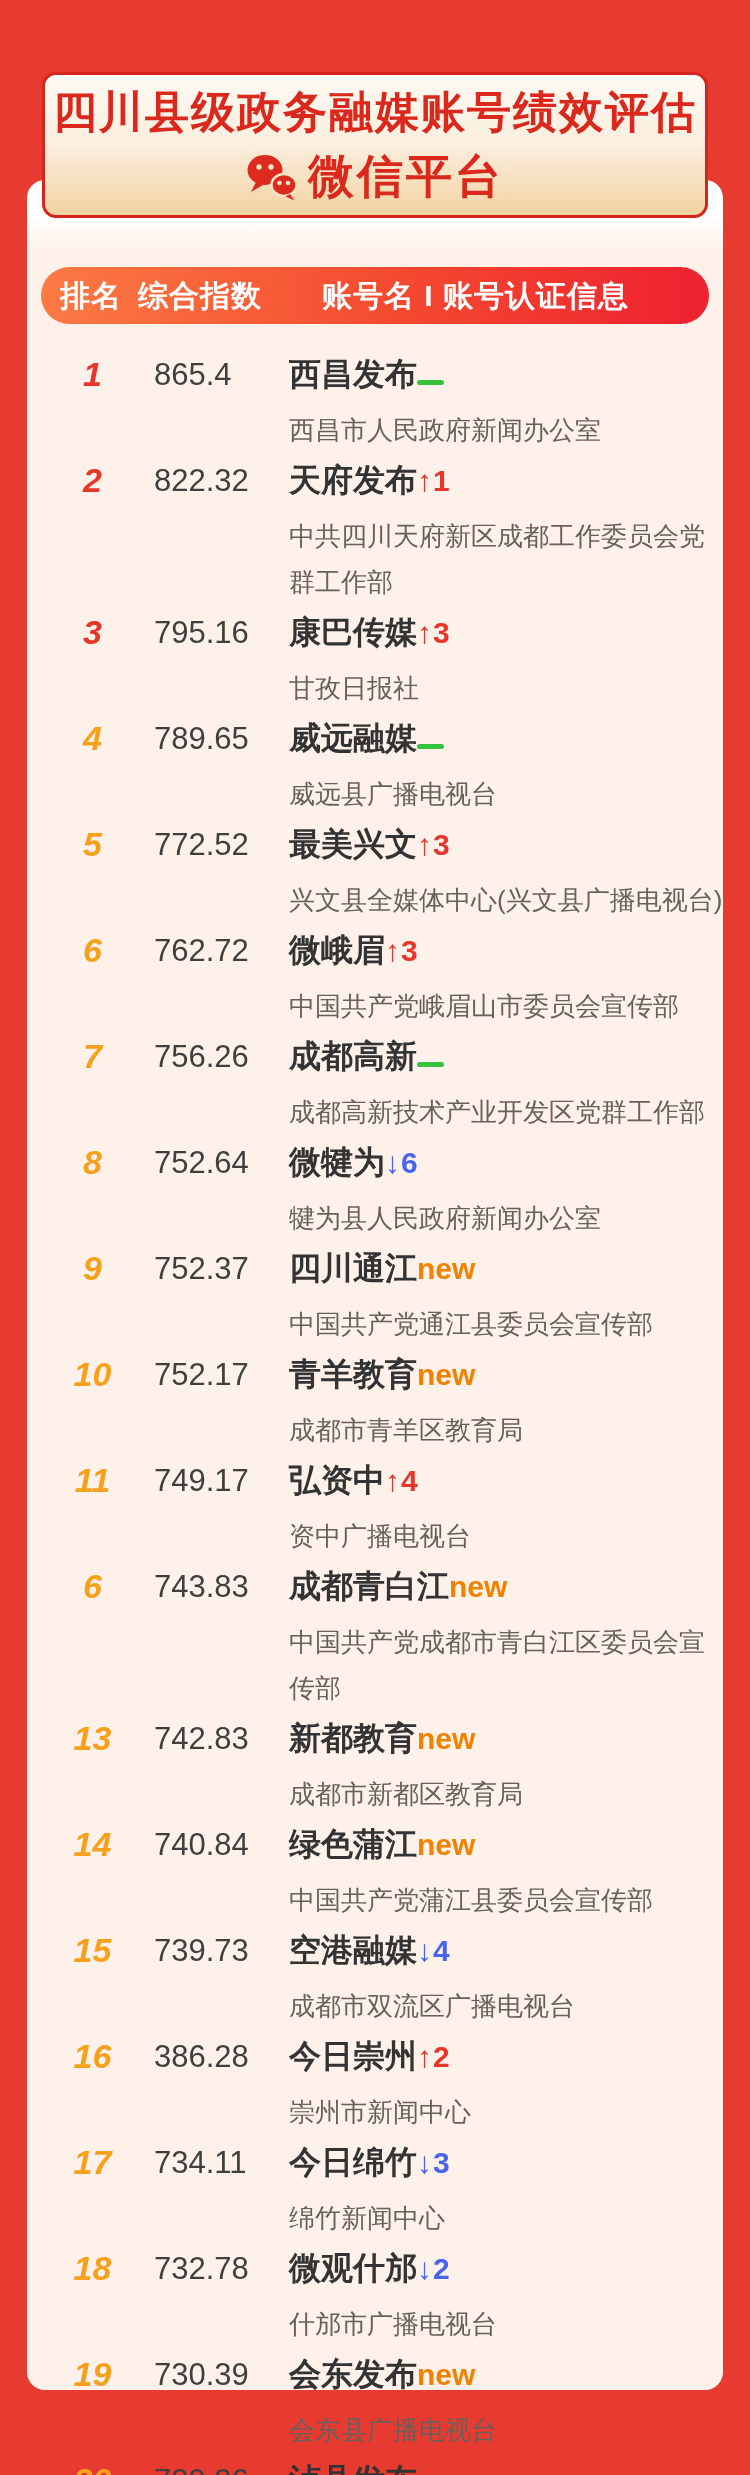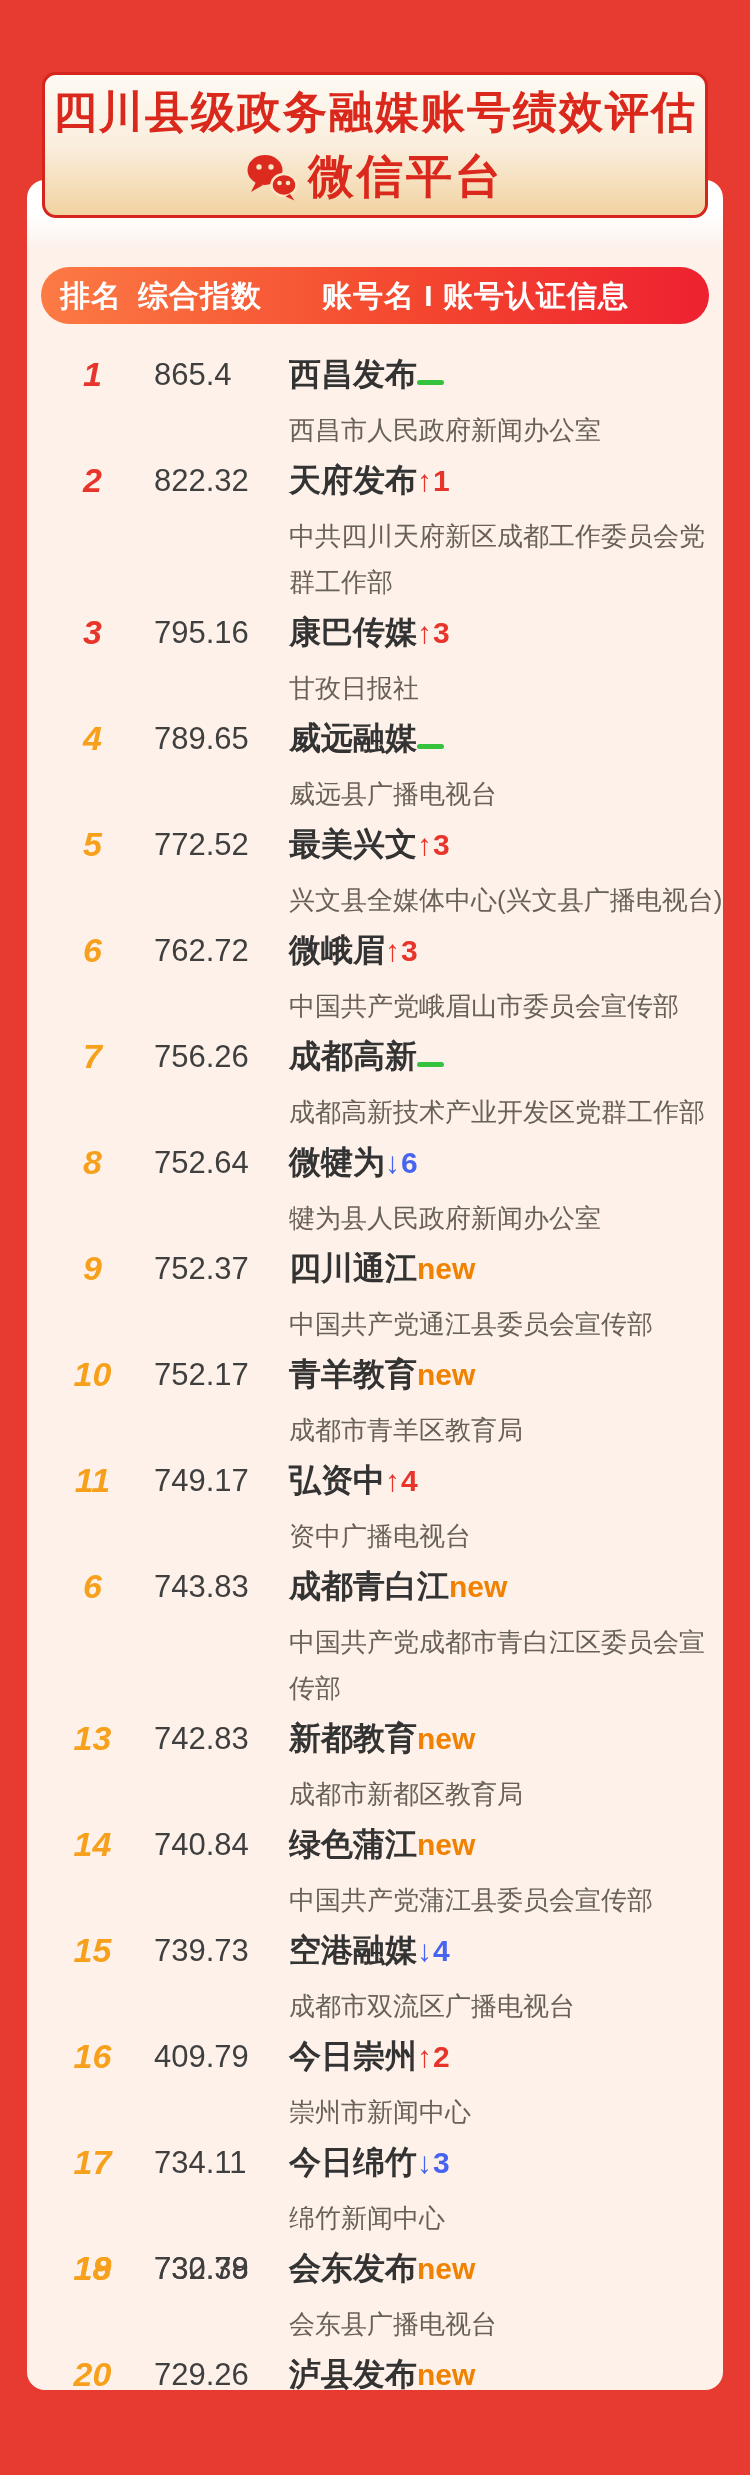--- a/index.html
+++ b/index.html
@@ -248,21 +248,21 @@
       <div class="name-line">
         <span class="name">空港融媒</span>
         <span class="change down">↓4</span>
       </div>
       <div class="org">成都市双流区广播电视台</div>
     </div>
   </div>
 
   <div class="row">
     <div class="rank">16</div>
-    <div class="score">409.79</div>
+    <div class="score">386.28</div>
     <div class="content">
       <div class="name-line">
         <span class="name">今日崇州</span>
         <span class="change up">↑2</span>
       </div>
       <div class="org">崇州市新闻中心</div>
     </div>
   </div>
 
   <div class="row">
@@ -273,20 +273,27 @@
         <span class="name">今日绵竹</span>
         <span class="change down">↓3</span>
       </div>
       <div class="org">绵竹新闻中心</div>
     </div>
   </div>
 
   <div class="row">
     <div class="rank">18</div>
     <div class="score">732.78</div>
+    <div class="content">
+      <div class="name-line">
+        <span class="name">微观什邡</span>
+        <span class="change down">↓2</span>
+      </div>
+      <div class="org">什邡市广播电视台</div>
+    </div>
   </div>
 
   <div class="row">
     <div class="rank">19</div>
     <div class="score">730.39</div>
     <div class="content">
       <div class="name-line">
         <span class="name">会东发布</span>
         <span class="change new">new</span>
       </div>

